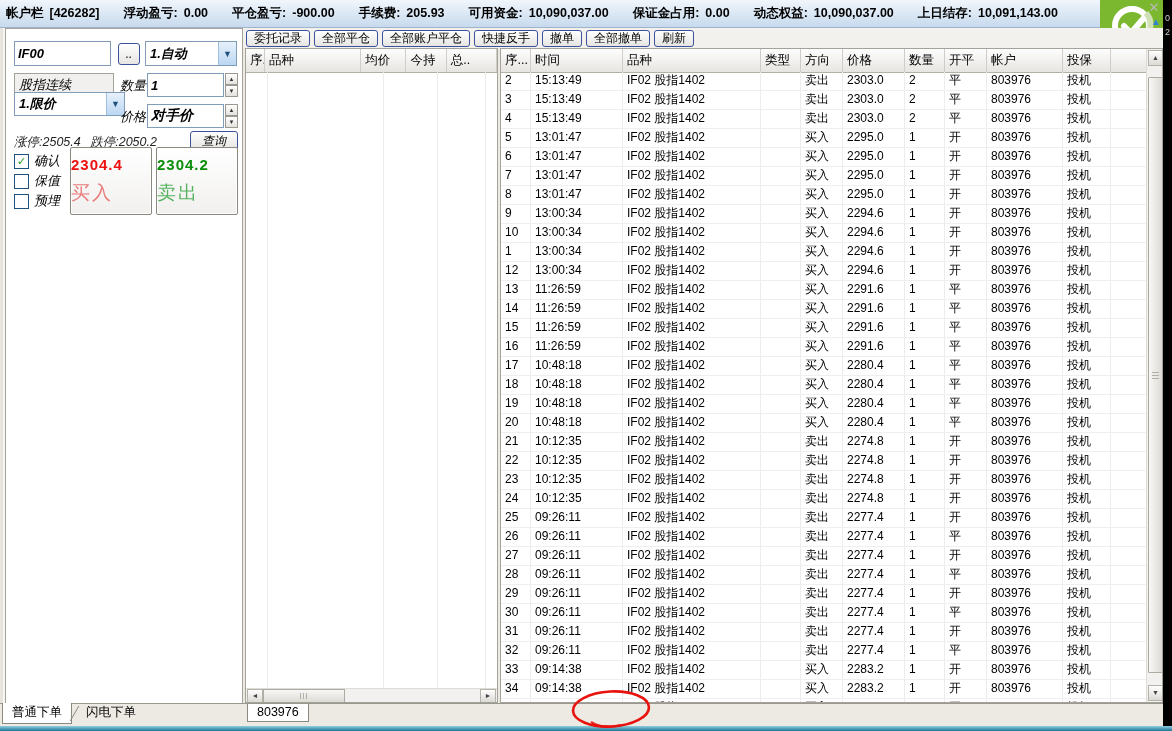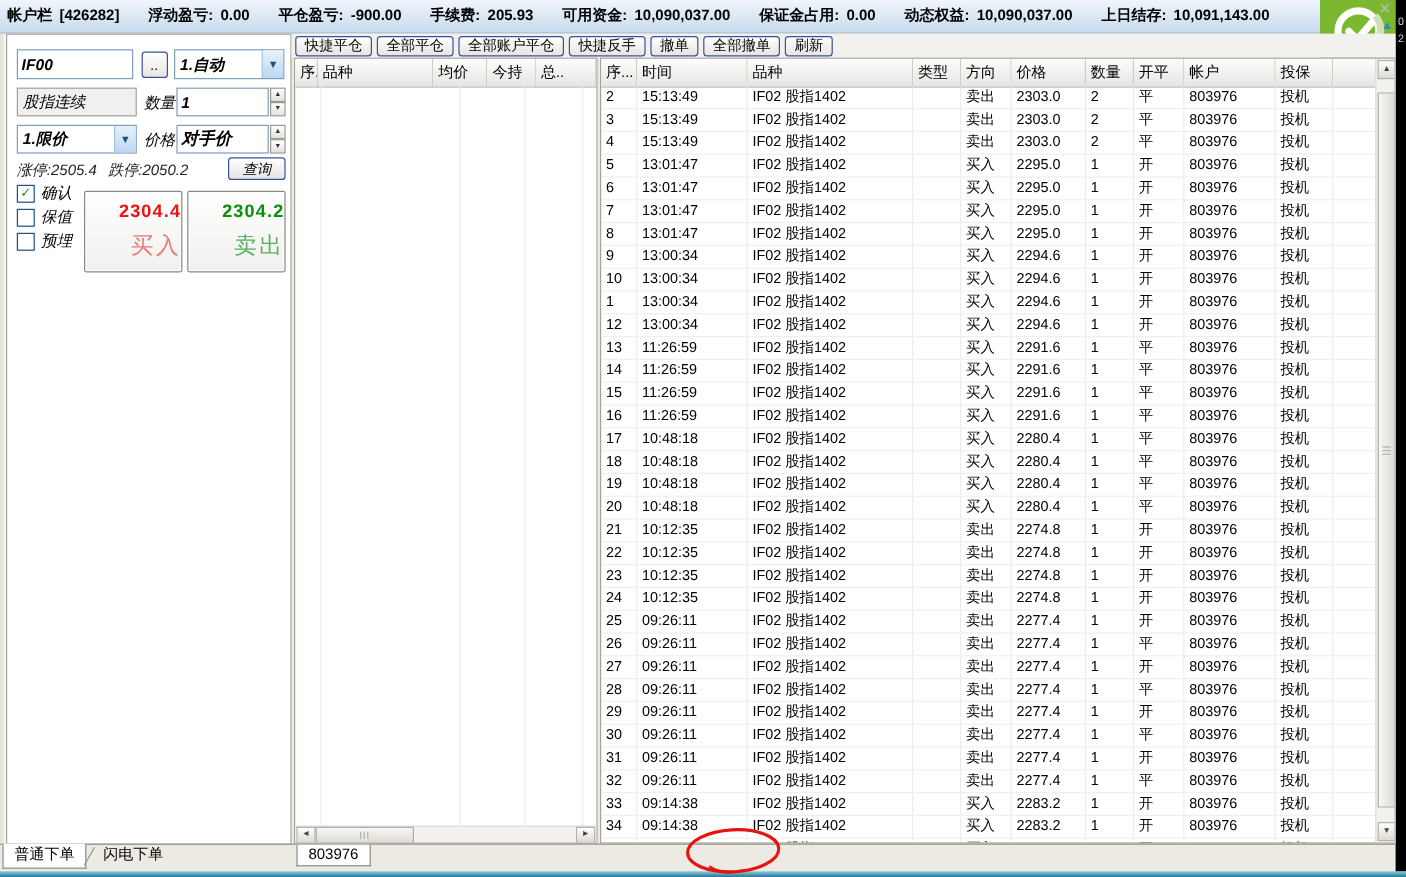--- a/index.html
+++ b/index.html
@@ -36,21 +36,21 @@
              border-left:1px solid #9ebfe0;color:#1c5180;font-size:9px;display:flex;
              align-items:center;justify-content:center;}
   .spinner{width:13px;display:flex;flex-direction:column;}
   .spinner div{flex:1;border:1px solid #9a988f;background:linear-gradient(#fff,#e4e2de);
                font-size:6px;line-height:10px;text-align:center;color:#333;}
   .cbrow{display:flex;align-items:center;gap:5px;font-size:13px;height:20px;}
   .cbbox{width:13px;height:13px;border:1px solid #1c5180;background:#fff;font-size:11px;
          line-height:12px;text-align:center;color:#1f9c1f;font-weight:bold;}
   .trade-btn{position:absolute;width:80px;height:66px;border:1px solid #8a887f;border-radius:2px;
              background:linear-gradient(#ffffff,#f1f0ee);box-shadow:inset 0 0 0 1px #fdfdfd;
-             text-align:right;margin-top:12px;}
+             text-align:left;}
   .trade-btn .px{font-size:15px;font-weight:bold;margin-top:8px;letter-spacing:1px;}
   .trade-btn .act{font-size:19px;margin-top:7px;letter-spacing:2px;}
   
   .tool-strip{position:absolute;left:243px;top:28px;width:920px;height:20px;background:#f2f1ee;}
   .toolbar{position:absolute;left:246px;top:30px;display:flex;gap:4px;}
   .toolbar .xp-btn{height:17px;line-height:15px;padding:0 7px;}
   
   .panel{position:absolute;background:#fff;border:1px solid #a5a29a;box-sizing:border-box;}
   .thead{display:flex;height:23px;border-bottom:1px solid #b3b0a8;}
   .th{box-sizing:border-box;border-right:1px solid #cfcdc7;background:linear-gradient(#fdfdfd,#e7e5e1);
@@ -125,21 +125,21 @@
     </div>
 
     <div class="op-abs" style="left:8px;top:44px;width:100px;height:24px;border:1px solid #a5a29a;background:#f1f0ee;font-size:13px;line-height:22px;padding-left:4px">股指连续</div>
     <div class="op-abs" style="left:114px;top:48px;font-size:13px">数量</div>
     <input class="xp-input op-abs" style="left: 141px; top: 44px; width: 77px; height: 24px; font-weight: bold;" value="1">
     <div class="spinner op-abs" style="left:219px;top:44px;height:24px">
       <div>▲</div>
       <div>▼</div>
     </div>
 
-    <div class="combo op-abs" style="left:8px;top:75px;width:100px;height:24px">
+    <div class="combo op-abs" style="left:8px;top:63px;width:111px;height:24px">
       <span>1.限价</span>
       <span class="dd">▼</span>
     </div>
     <div class="op-abs" style="left:114px;top:79px;font-size:13px">价格</div>
     <input class="xp-input op-abs" style="left: 141px; top: 75px; width: 77px; height: 24px; font-weight: bold; font-size: 14px;" value="对手价">
     <div class="spinner op-abs" style="left:219px;top:75px;height:24px">
       <div>▲</div>
       <div>▼</div>
     </div>
 
@@ -169,21 +169,21 @@
       <div class="act" id="buy-act" style="color: rgb(232, 122, 122);">买入</div>
     </div>
     <div class="trade-btn" style="left:150px;top:118px">
       <div class="px" id="sell-px" style="color: rgb(10, 143, 10);">2304.2</div>
       <div class="act" id="sell-act" style="color: rgb(85, 179, 95);">卖出</div>
     </div>
   </div>
 
   <div class="tool-strip"></div>
   <div class="toolbar" id="toolbar">
-      <button class="xp-btn">快捷平仓</button>
+      <button class="xp-btn">委托记录</button>
       <button class="xp-btn">全部平仓</button>
       <button class="xp-btn">全部账户平仓</button>
       <button class="xp-btn">快捷反手</button>
       <button class="xp-btn">撤单</button>
       <button class="xp-btn">全部撤单</button>
       <button class="xp-btn">刷新</button>
     </div>
 
   <div class="panel" style="left:245px;top:48px;width:253px;height:655px;overflow:hidden">
     <div class="thead" id="pos-head">

